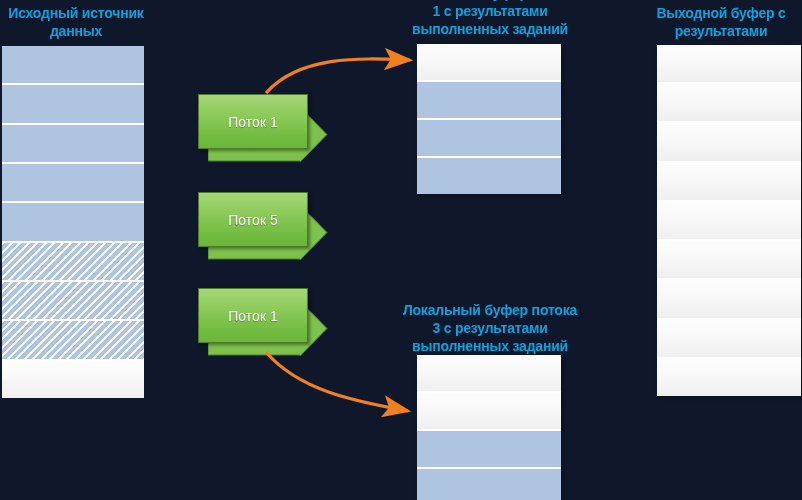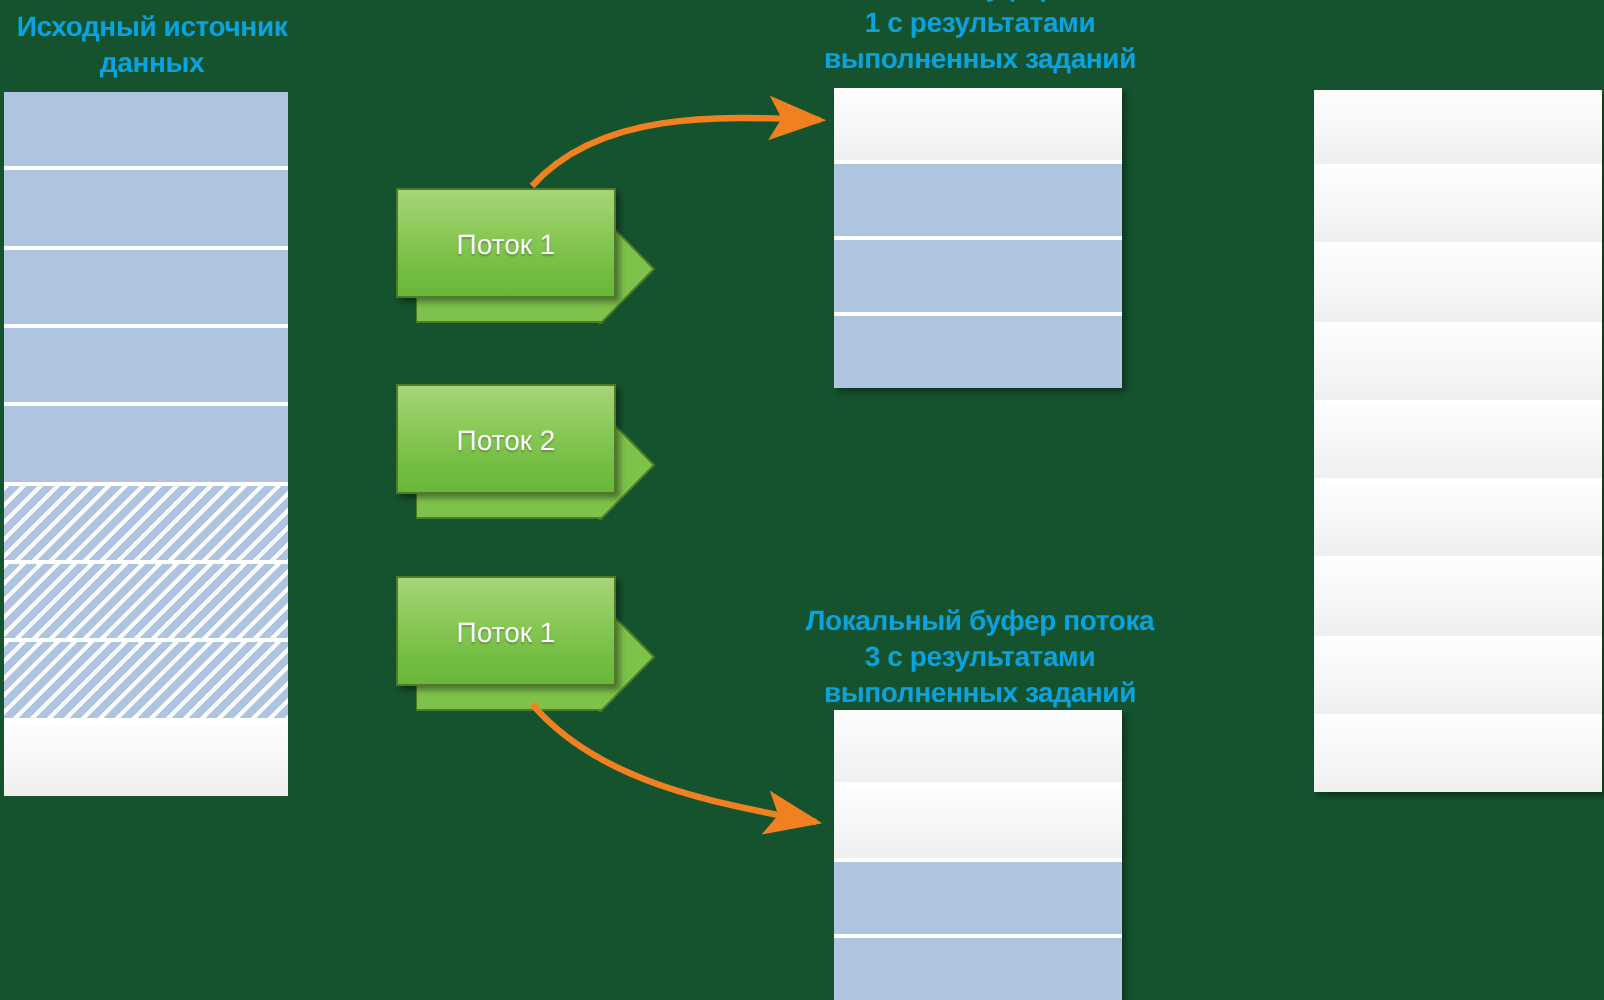--- a/index.html
+++ b/index.html
@@ -13,21 +13,21 @@
     position: relative;
     overflow: hidden;
     font-family: "Liberation Sans", sans-serif;
   }
 
   .stage {
     position: absolute;
     left: 0; top: 0;
     width: 802px;
     height: 500px;
-    background: #14532d;
+    background: #0f172a;
   }
 
   
   .heading {
     position: absolute;
     color: #0aa3e2;
     font-weight: bold;
     font-size: 14px;
     line-height: 18px;
     text-align: center;
@@ -146,20 +146,22 @@
 данных</div>
 
   <div class="heading" id="heading-buffer1">Локальный буфер потока
 1 с результатами
 выполненных заданий</div>
 
   <div class="heading" id="heading-buffer3">Локальный буфер потока
 3 с результатами
 выполненных заданий</div>
 
+  <div class="heading" id="heading-output">Выходной буфер с
+результатами</div>
 
   <div class="buffer" id="buffer-source">
       <div class="cell blue"></div>
       <div class="cell blue"></div>
       <div class="cell blue"></div>
       <div class="cell blue"></div>
       <div class="cell blue"></div>
       <div class="cell hatch"></div>
       <div class="cell hatch"></div>
       <div class="cell hatch"></div>
@@ -199,21 +201,21 @@
     <div class="rect-front">
       <span class="rect-label">Поток 1</span>
     </div>
   </div>
 
   <div class="thread" id="thread-2">
     <svg class="arrow-back" viewBox="0 0 120 55">
       <polygon points="0,1 92,1 92,0 119,27.5 92,55 92,54 0,54" fill="#7dc24b" stroke="#4e7b2a" stroke-width="1"></polygon>
     </svg>
     <div class="rect-front">
-      <span class="rect-label">Поток 2</span>
+      <span class="rect-label">Поток 5</span>
     </div>
   </div>
 
   <div class="thread" id="thread-3">
     <svg class="arrow-back" viewBox="0 0 120 55">
       <polygon points="0,1 92,1 92,0 119,27.5 92,55 92,54 0,54" fill="#7dc24b" stroke="#4e7b2a" stroke-width="1"></polygon>
     </svg>
     <div class="rect-front">
       <span class="rect-label">Поток 1</span>
     </div>

